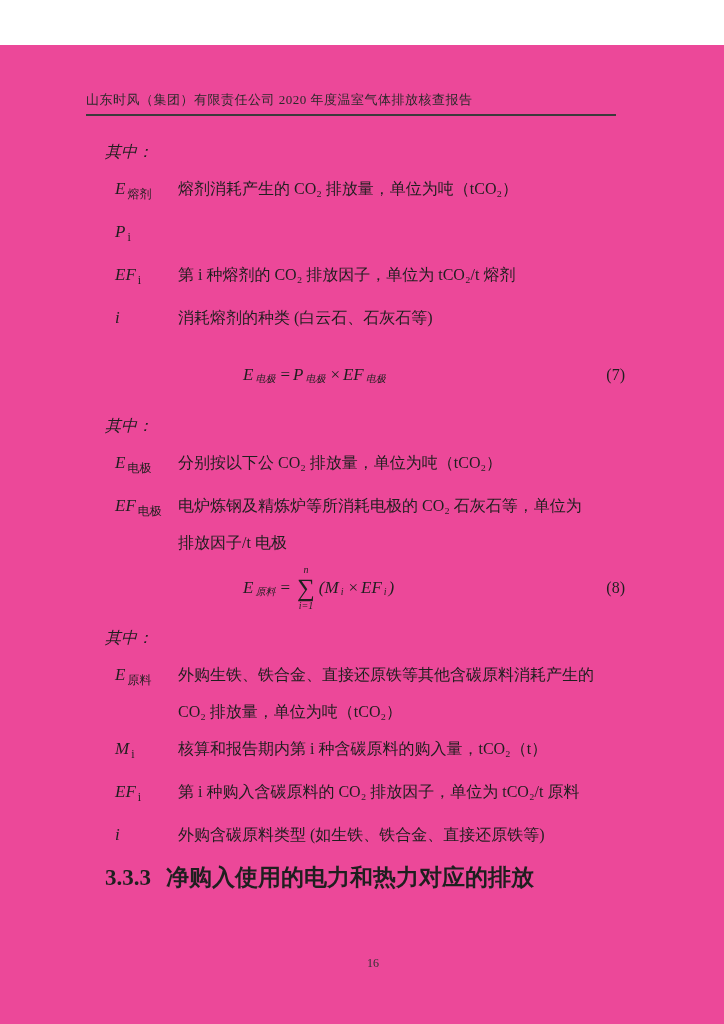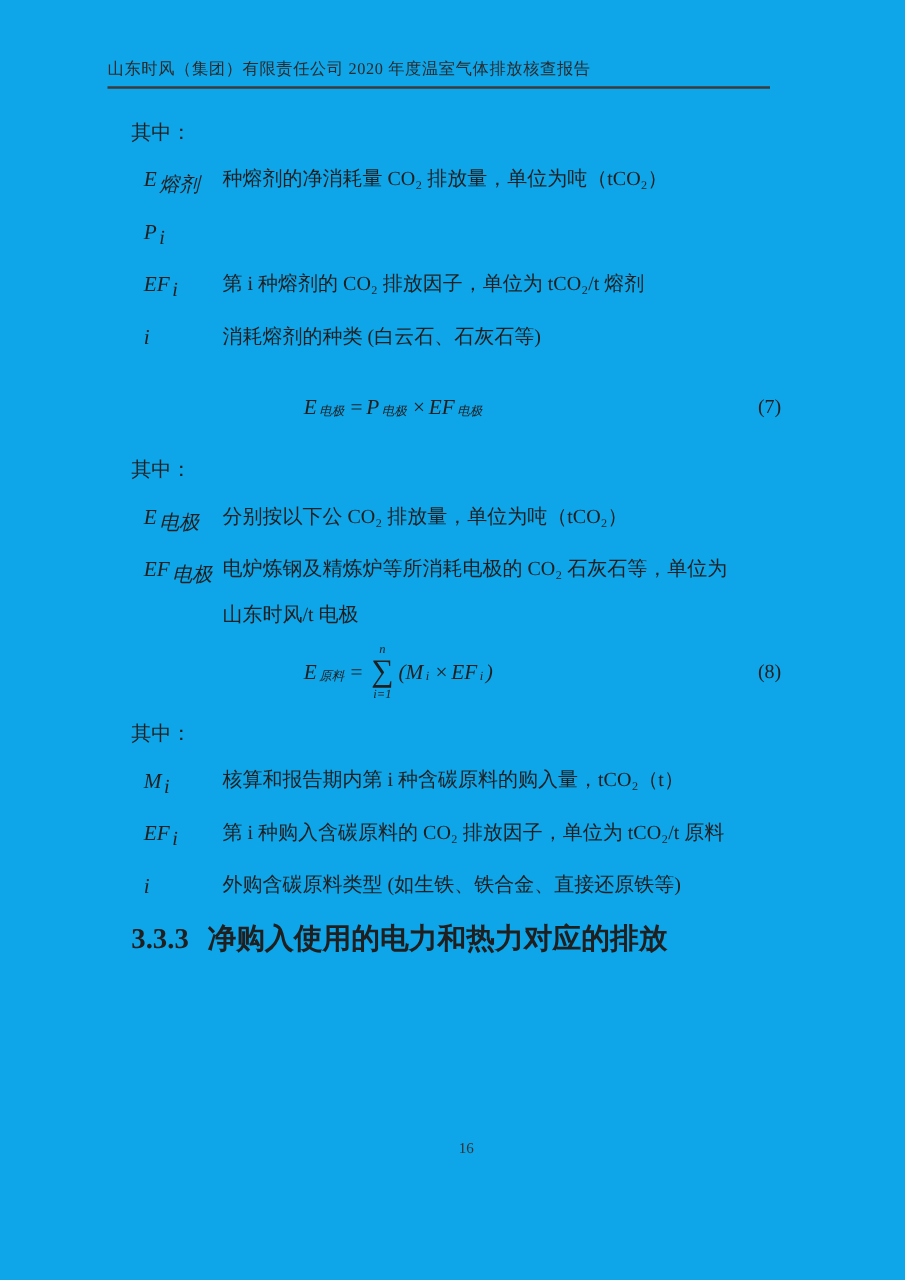--- a/index.html
+++ b/index.html
@@ -4,52 +4,52 @@
 <style>
   * { margin: 0; padding: 0; box-sizing: border-box; }
   html, body { background: #ffffff; }
   body {
     width: 724px; height: 1024px;
     position: relative;
     font-family: "Liberation Serif", serif;
     color: #1f1f1f;
     overflow: hidden;
   }
-  .page { position: absolute; inset: 0; background: #0ea5e9; }
+  .page { position: absolute; inset: 0; background: #ec4899; margin-top: 45px; }
 
   
   .page-header {
     position: absolute;
     left: 86px; top: 46px; width: 530px;
     font-size: 13px;
     letter-spacing: 0.5px;
     color: #2a2a2a;
     padding-bottom: 5px;
     border-bottom: 2px solid #3b3b3b;
     white-space: nowrap;
   }
 
   
   .content {
     position: absolute;
     left: 105px; top: 88px; width: 520px;
     font-size: 16px;
     line-height: 37px;
   }
-  .where-label { line-height: 37px; }
+  .where-label { line-height: 37px; font-style: italic; }
 
   
   .term-row { display: flex; align-items: flex-start; }
   .term-cell { width: 73px; flex-shrink: 0; padding-left: 10px; }
   .term-base {
     font-style: italic; font-size: 17px;
     font-family: "Liberation Serif", serif;
   }
   .term-sub {
-    font-style: italic; font-size: 16px;
+    font-size: 12px;
     margin-left: 2px; vertical-align: -4px;
   }
   .desc-cell { flex: 1; }
   .desc-line { display: block; line-height: 37px; }
 
   
   .formula-row {
     display: flex; align-items: center;
     line-height: 37px;
   }
@@ -92,21 +92,21 @@
     <span>山东时风（集团）有限责任公司 2020 年度温室气体排放核查报告</span>
   </div>
 
   <div class="content">
 
     <div class="where-label">其中：</div>
 
     <div class="term-row">
       <span class="term-cell"><span class="term-base">E</span><span class="term-sub">熔剂</span></span>
       <span class="desc-cell">
-          <span class="desc-line">种熔剂的净消耗量 CO₂ 排放量，单位为吨（tCO₂）</span>
+          <span class="desc-line">熔剂消耗产生的 CO₂ 排放量，单位为吨（tCO₂）</span>
         </span>
     </div>
     <div class="term-row">
       <span class="term-cell"><span class="term-base">P</span><span class="term-sub">i</span></span>
     </div>
     <div class="term-row">
       <span class="term-cell"><span class="term-base">EF</span><span class="term-sub">i</span></span>
       <span class="desc-cell">
           <span class="desc-line">第 i 种熔剂的 CO₂ 排放因子，单位为 tCO₂/t 熔剂</span>
         </span>
@@ -137,21 +137,21 @@
     <div class="term-row">
       <span class="term-cell"><span class="term-base">E</span><span class="term-sub">电极</span></span>
       <span class="desc-cell">
           <span class="desc-line">分别按以下公 CO₂ 排放量，单位为吨（tCO₂）</span>
         </span>
     </div>
     <div class="term-row">
       <span class="term-cell"><span class="term-base">EF</span><span class="term-sub">电极</span></span>
       <span class="desc-cell">
           <span class="desc-line">电炉炼钢及精炼炉等所消耗电极的 CO₂ 石灰石等，单位为</span>
-          <span class="desc-line">山东时风/t 电极</span>
+          <span class="desc-line">排放因子/t 电极</span>
         </span>
     </div>
 
     <div class="formula-row formula-8">
       <span class="formula-body">
         <span class="fvar">E</span>
           <span class="fsub">原料</span>
           <span class="fop">=</span>
           <span class="sum-stack">
             <span class="sum-upper">n</span>
@@ -165,20 +165,27 @@
           <span class="fvar">EF</span>
           <span class="fsub">i</span>
           <span class="fvar">)</span>
       </span>
       <span class="formula-number">(8)</span>
     </div>
 
     <div class="where-label">其中：</div>
 
     <div class="term-row">
+      <span class="term-cell"><span class="term-base">E</span><span class="term-sub">原料</span></span>
+      <span class="desc-cell">
+          <span class="desc-line">外购生铁、铁合金、直接还原铁等其他含碳原料消耗产生的</span>
+          <span class="desc-line">CO₂ 排放量，单位为吨（tCO₂）</span>
+        </span>
+    </div>
+    <div class="term-row">
       <span class="term-cell"><span class="term-base">M</span><span class="term-sub">i</span></span>
       <span class="desc-cell">
           <span class="desc-line">核算和报告期内第 i 种含碳原料的购入量，tCO₂（t）</span>
         </span>
     </div>
     <div class="term-row">
       <span class="term-cell"><span class="term-base">EF</span><span class="term-sub">i</span></span>
       <span class="desc-cell">
           <span class="desc-line">第 i 种购入含碳原料的 CO₂ 排放因子，单位为 tCO₂/t 原料</span>
         </span>

